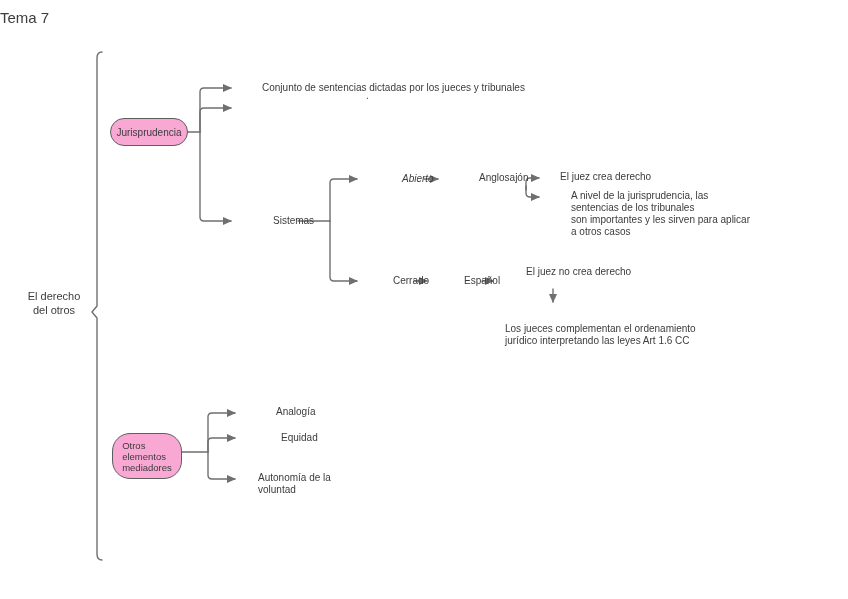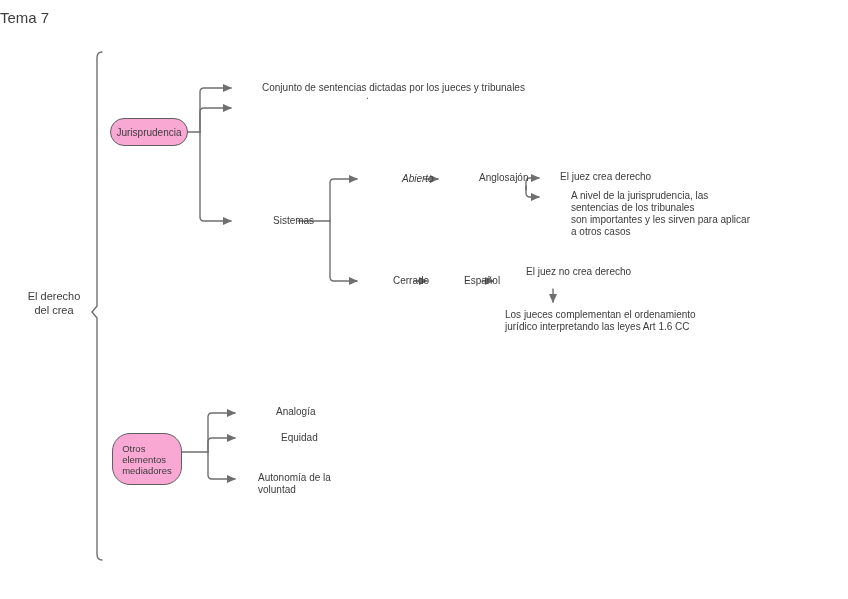--- a/index.html
+++ b/index.html
@@ -80,41 +80,41 @@
       <path d="M 182 452 H 208"></path>
       <path d="M 208 452 V 417 Q 208 413 212 413 H 235" marker-end="url(#arr)"></path>
       <path d="M 208 452 V 442 Q 208 438 212 438 H 235" marker-end="url(#arr)"></path>
       <path d="M 208 452 V 475 Q 208 479 212 479 H 235" marker-end="url(#arr)"></path>
     </g>
   </svg>
 
   <div id="title">Tema 7</div>
 
   <div id="root-label">El derecho
-del crea</div>
+del otros</div>
 
   <div class="node" style="left:110px;top:118px;width:78px;height:28px;">Jurisprudencia</div>
-  <div class="node" style="left:112px;top:433px;width:70px;height:52px;font-size:9.5px;">Otros
+  <div class="node" style="left:112px;top:433px;width:70px;height:46px;font-size:9.5px;">Otros
 elementos
 mediadores</div>
 
   <div class="lbl" style="left:238px;top:82px;">Conjunto de sentencias dictadas por los jueces y tribunales</div>
   <div id="stray-dot">.</div>
   <div class="lbl" style="left:249px;top:215px;">Sistemas</div>
 
   <div class="lbl" style="left:378px;top:173px;font-style:italic;">Abierto</div>
   <div class="lbl" style="left:455px;top:172px;">Anglosajón</div>
   <div class="lbl" style="left:536px;top:171px;">El juez crea derecho</div>
   <div class="lbl ctr" style="left:547px;top:190px;width:184px;">A nivel de la jurisprudencia, las sentencias de los tribunales
 son importantes y les sirven para aplicar a otros casos</div>
 
   <div class="lbl" style="left:369px;top:275px;">Cerrado</div>
   <div class="lbl" style="left:440px;top:275px;">Español</div>
   <div class="lbl" style="left:502px;top:266px;">El juez no crea derecho</div>
-  <div class="lbl ctr" style="left:481px;top:309px;width:200px;">Los jueces complementan el ordenamiento
+  <div class="lbl ctr" style="left:481px;top:323px;width:200px;">Los jueces complementan el ordenamiento
 jurídico interpretando las leyes Art 1.6 CC</div>
 
   <div class="lbl" style="left:252px;top:406px;">Analogía</div>
   <div class="lbl" style="left:257px;top:432px;">Equidad</div>
   <div class="lbl ctr" style="left:234px;top:472px;width:80px;">Autonomía de la
 voluntad</div>
 
 </div>
 
 </body></html>

